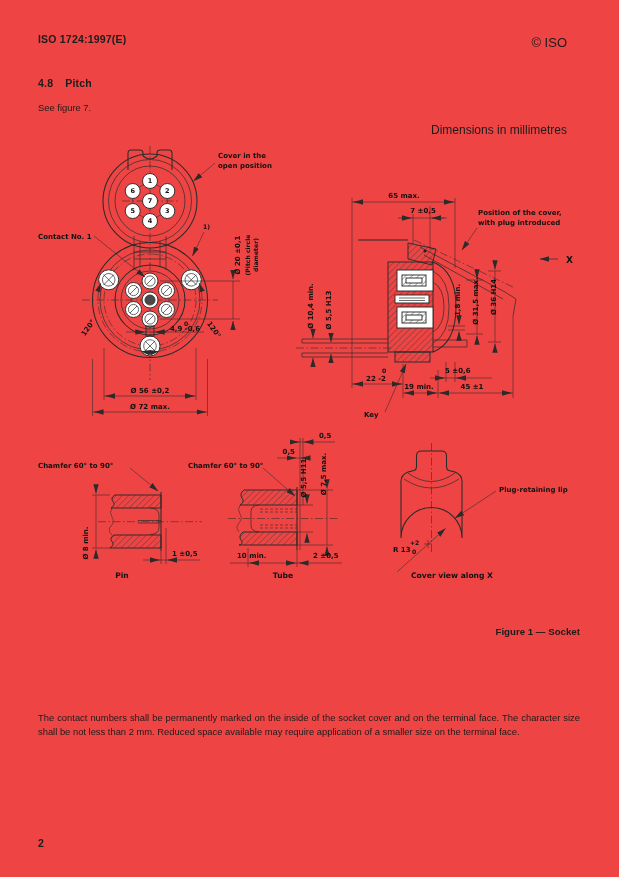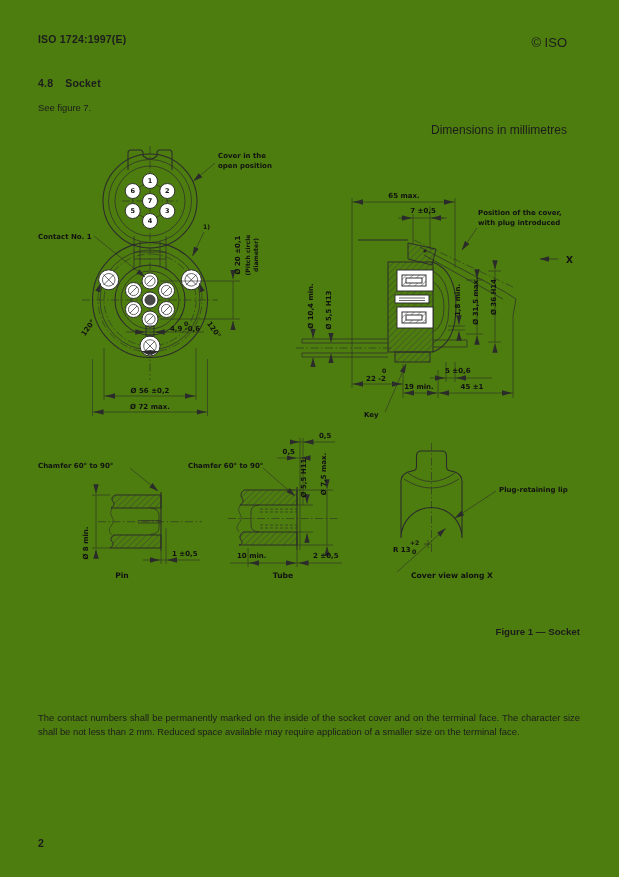--- a/index.html
+++ b/index.html
@@ -1,16 +1,16 @@
 <!DOCTYPE html>
 <html><head>
 <meta charset="utf-8">
 <style>
   html,body{margin:0;padding:0;background:#9a9a9a;}
-  .page{position:relative;width:619px;height:877px;margin:0 auto;background:#4d7c0f;
+  .page{position:relative;width:619px;height:877px;margin:0 auto;background:#ef4444;
         font-family:"Liberation Sans",sans-serif;color:#1c1c1c;overflow:hidden;}
   .abs{position:absolute;}
   .h1{font-weight:bold;font-size:10.5px;letter-spacing:.2px;}
   .body-txt{font-size:9.4px;line-height:14px;}
   .small-txt{font-size:12px;}
   .caption{font-weight:bold;font-size:9.7px;text-align:right;}
   .just{text-align:justify;margin-top:20px;}
   .fig-svg{position:absolute;left:0;top:140px;}
   
   .ol{fill:none;stroke:#2b2b2b;stroke-width:1.05;}
@@ -28,21 +28,21 @@
 </style>
 </head>
 <body>
 
 <div class="page">
 
   <div class="abs h1" style="left:38px;top:33px">ISO 1724:1997(E)</div>
   <div class="abs" style="right:52px;top:35px;font-size:13px">© ISO</div>
 
   <div class="abs h1" style="left:38px;top:77px">
-    <span>4.8</span><span style="margin-left:12px">Socket</span>
+    <span>4.8</span><span style="margin-left:12px">Pitch</span>
   </div>
   <div class="abs body-txt" style="left:38px;top:101px">See figure 7.</div>
   <div class="abs small-txt" style="right:52px;top:123px">Dimensions in millimetres</div>
 
   <svg class="fig-svg" width="619" height="460" viewBox="0 0 619 460">
     <defs>
       <pattern id="h" width="4.5" height="4.5" patternUnits="userSpaceOnUse" patternTransform="rotate(45)">
         <line x1="0" y1="0" x2="0" y2="4.5" stroke="#3a3a3a" stroke-width="0.8"></line>
       </pattern>
       <marker id="ma" markerWidth="11" markerHeight="8" refX="9.2" refY="4" orient="auto" markerUnits="userSpaceOnUse">

